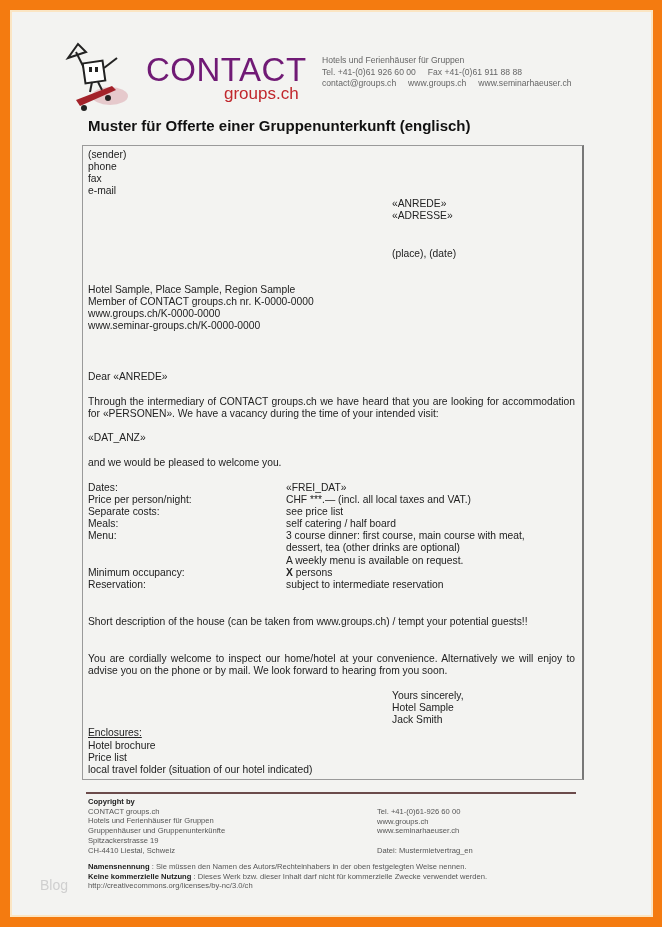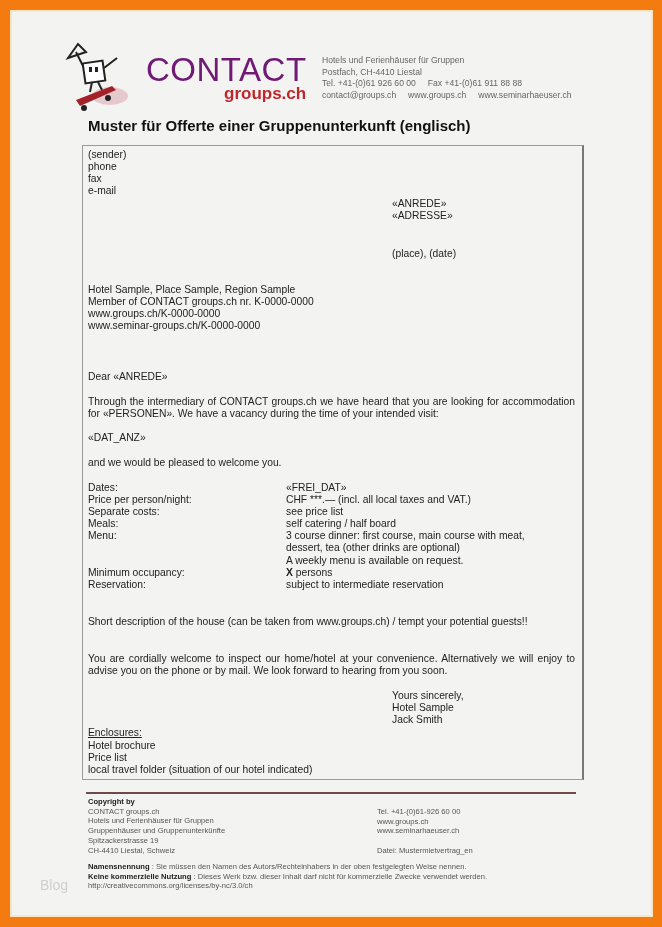--- a/index.html
+++ b/index.html
@@ -13,21 +13,21 @@
     position: absolute; left: 10px; top: 10px; width: 643px; height: 907px;
     background: #f3f3f1;
     box-shadow: inset 0 0 0 2px #fbe5c3;
   }
   .logo-mascot { position: absolute; left: 62px; top: 38px; width: 70px; height: 74px; }
   .logo-contact {
     position: absolute; left: 146px; top: 52px; font-size: 33px; color: #701a75;
     letter-spacing: 0.5px; line-height: 36px;
   }
   .logo-groups {
-    position: absolute; left: 224px; top: 85px; font-size: 17px; font-weight: bold;
+    position: absolute; left: 224px; top: 85px; font-size: 17px; font-weight: normal;
     color: #c0272d; line-height: 18px;
   }
   .head-info { position: absolute; left: 322px; top: 55px; font-size: 8.6px; color: #666; line-height: 11.5px; }
   .head-info div { white-space: nowrap; }
   .page-title {
     position: absolute; left: 88px; top: 117px; font-size: 15px; font-weight: bold; color: #111;
   }
   .box {
     position: absolute; left: 82px; top: 145px; width: 499px; height: 633px;
     border: 1px solid #9a9a9a; border-right: 2px solid #777;
@@ -61,21 +61,20 @@
   <line x1="36" y1="44" x2="40" y2="52" stroke="#222" stroke-width="2"></line>
   <path d="M14 62 L50 48 L54 52 L18 68 Z" fill="#a3222a"></path>
   <circle cx="22" cy="70" r="3" fill="#222"></circle>
   <circle cx="46" cy="60" r="3" fill="#222"></circle>
 </svg>
 <div class="logo-contact">CONTACT</div>
 <div class="logo-groups">groups.ch</div>
 
 <div class="head-info">
   <div>Hotels und Ferienhäuser für Gruppen</div>
-  <div>Postfach, CH-4410 Liestal</div>
   <div style="white-space:pre">Tel. +41-(0)61 926 60 00     Fax +41-(0)61 911 88 88</div>
   <div style="white-space:pre">contact@groups.ch     www.groups.ch     www.seminarhaeuser.ch</div>
 </div>
 
 <div class="page-title">Muster für Offerte einer Gruppenunterkunft (englisch)</div>
 
 <div class="box"></div>
 
 <div class="t" style="left:88px;top:149px">(sender)</div>
 <div class="t" style="left:88px;top:161px">phone</div>

